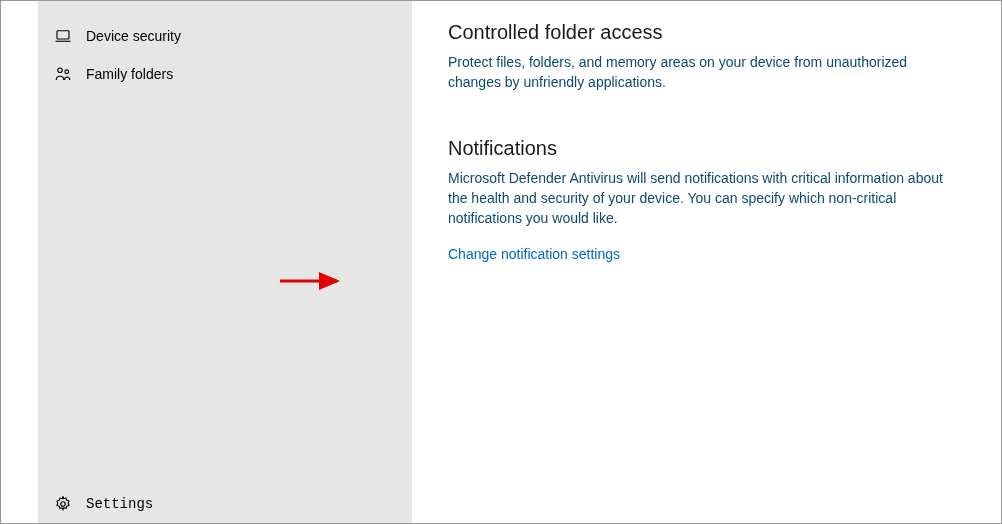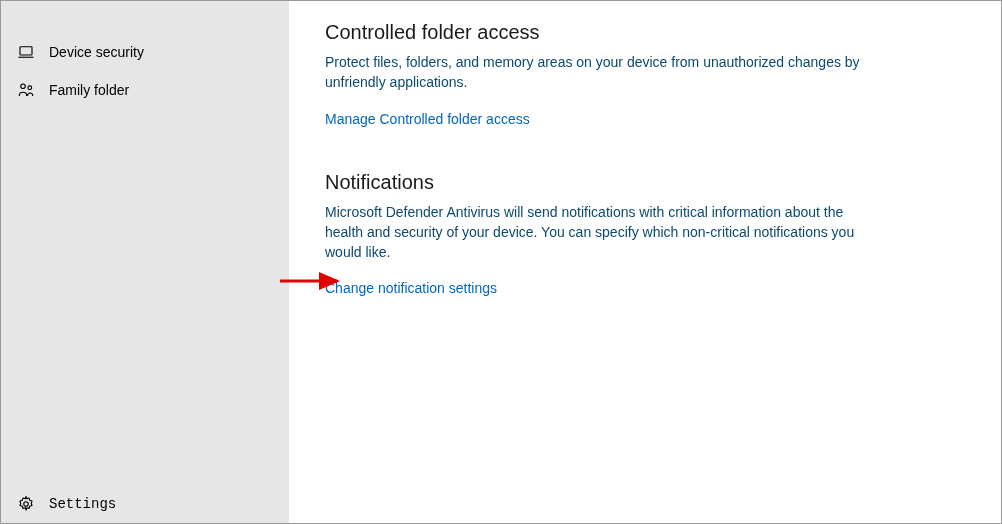--- a/index.html
+++ b/index.html
@@ -11,25 +11,26 @@
       width: 1002px;
       height: 524px;
       overflow: hidden;
       border: 1px solid #999;
     }
     .container {
       display: flex;
       height: 100%;
     }
     .sidebar {
-      width: 288px;
+      width: 374px;
       background: #e6e6e6;
       display: flex;
       flex-direction: column;
-      padding-top: 32px;
+      padding-top: 16px;
+      margin-left: 37px;
     }
     .sidebar-main {
       flex: 1;
     }
     .sidebar-item {
       display: flex;
       align-items: center;
       padding: 10px 16px;
       cursor: pointer;
       gap: 14px;
@@ -104,42 +105,41 @@
 
       <div class="sidebar-item">
         <span class="sidebar-icon">
           <svg viewBox="0 0 24 24" width="18" height="18" fill="none" stroke="#000" stroke-width="1.5">
             <circle cx="8" cy="7" r="3"></circle>
             <circle cx="17" cy="9" r="2.5"></circle>
             <path d="M3 20c0-3 2-5 5-5s5 2 5 5"></path>
             <path d="M14 20c0-2.5 1.5-4 3.5-4s3.5 1.5 3.5 4"></path>
           </svg>
         </span>
-        <span class="sidebar-label">Family folder</span>
+        <span class="sidebar-label">Family folders</span>
       </div>
     </div>
 
     <div class="sidebar-bottom">
       <div class="sidebar-item">
         <span class="sidebar-icon">
           <svg viewBox="0 0 24 24" width="18" height="18" fill="none" stroke="#000" stroke-width="1.5">
             <circle cx="12" cy="12" r="3"></circle>
             <path d="M12 2l1 3 3-1 1 3 3 1-1 3 1 3-3 1-1 3-3-1-1 3-1-3-3 1-1-3-3-1 1-3-1-3 3-1 1-3 3 1z" stroke-linejoin="round"></path>
           </svg>
         </span>
         <span class="sidebar-label">Settings</span>
       </div>
     </div>
   </nav>
 
   <main class="content">
     <section class="section">
       <h2 class="section-title">Controlled folder access</h2>
       <p class="section-desc">Protect files, folders, and memory areas on your device from unauthorized changes by unfriendly applications.</p>
-      <a class="section-link">Manage Controlled folder access</a>
     </section>
 
 
     <section class="section">
       <h2 class="section-title">Notifications</h2>
       <p class="section-desc">Microsoft Defender Antivirus will send notifications with critical information about the health and security of your device. You can specify which non-critical notifications you would like.</p>
       <a class="section-link">Change notification settings</a>
     </section>
   </main>
 </div>

